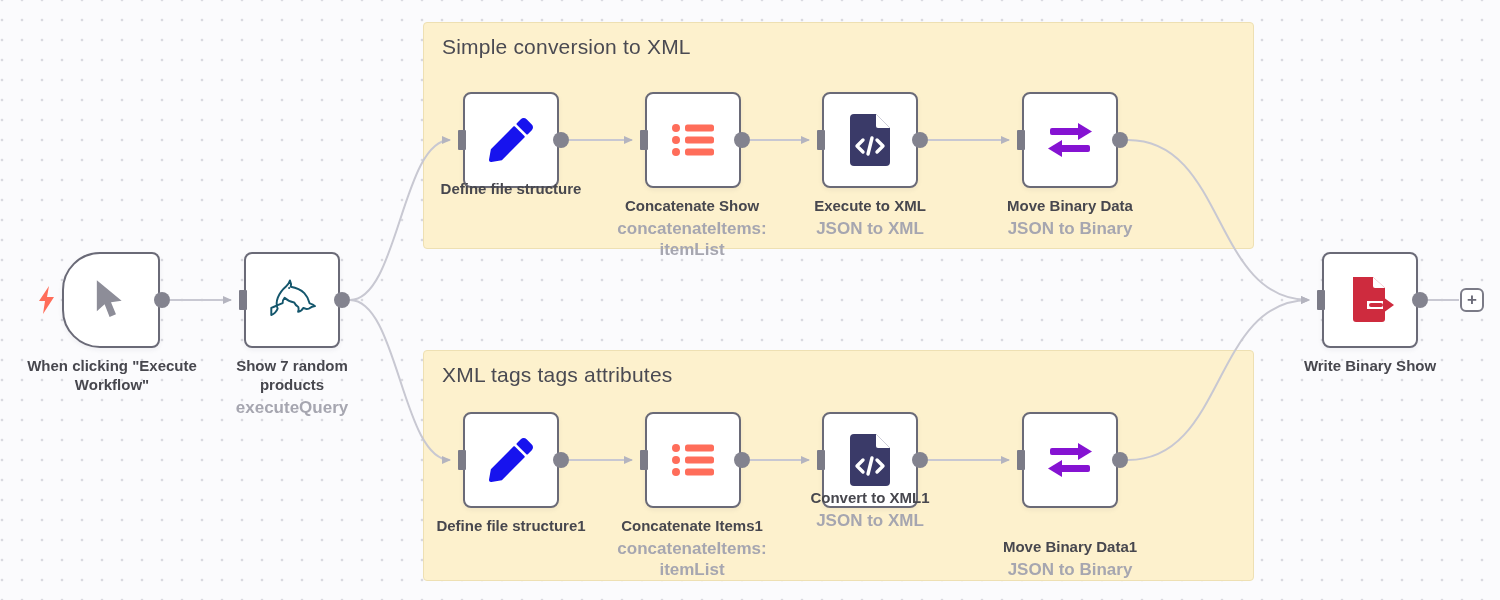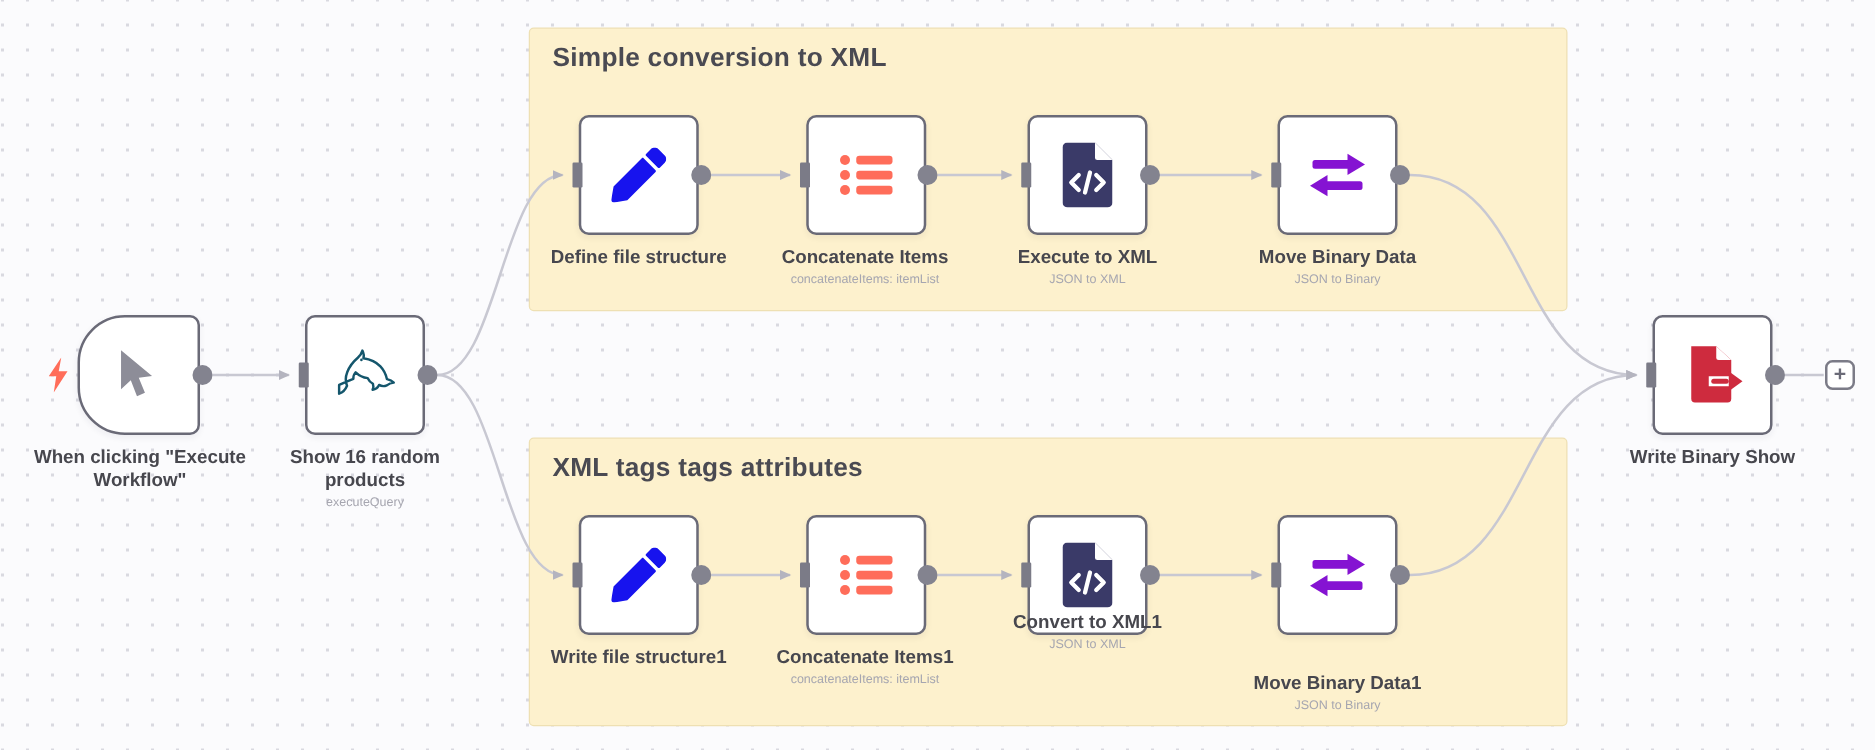--- a/index.html
+++ b/index.html
@@ -7,40 +7,40 @@
   .canvas{
     position:relative;width:1500px;height:600px;overflow:hidden;
     background-color:#fbfbfd;
     background-image:radial-gradient(circle,#d9d9e0 1.5px,transparent 1.6px);
     background-size:20px 20px;background-position:12px 10px;
   }
   .group{
     position:absolute;background:#fdf1cd;border:1px solid #eee0b3;border-radius:4px;z-index:0;
   }
   .group-title{
-    padding:12px 18px;font-size:21px;font-weight:bold;color:#4a4a52;letter-spacing:.2px;
+    padding:12px 18px;font-size:21px;font-weight:normal;color:#4a4a52;letter-spacing:.2px;
   }
   svg.wires{position:absolute;left:0;top:0;z-index:1;}
   .node{
     position:absolute;width:96px;height:96px;background:#fff;border:2px solid #6a6a77;
     border-radius:8px;z-index:2;box-sizing:border-box;
     display:flex;align-items:center;justify-content:center;
     box-shadow:0 2px 5px rgba(40,40,60,.06);
   }
   .node.trigger{border-radius:38px 8px 8px 38px;width:98px;}
   .out-dot{
     position:absolute;width:16px;height:16px;border-radius:50%;background:#83838f;z-index:3;
   }
   .in-handle{
     position:absolute;width:8px;height:20px;background:#7b7b87;border-radius:1px;z-index:3;
   }
   .node-label{
     position:absolute;z-index:2;text-align:center;color:#47474e;font-size:15px;font-weight:bold;line-height:1.25;
   }
-  .node-sub{margin-top:2px;font-size:10px;font-weight:normal;color:#a6a6b0;}
+  .node-sub{margin-top:2px;font-size:17px;font-weight:bold;color:#a6a6b0;}
   .bolt{position:absolute;z-index:2;}
   .plus-btn{
     position:absolute;width:24px;height:24px;box-sizing:border-box;background:#fff;
     border:2px solid #7b7b87;border-radius:6px;z-index:2;color:#6a6a77;
     font-size:17px;font-weight:bold;line-height:19px;text-align:center;cursor:pointer;
   }
   .icon{display:block;}
 </style>
 </head>
 <body>
@@ -92,51 +92,51 @@
 
   <div class="node" style="left:244px;top:252px;">
     <svg class="icon" width="56" height="46" viewBox="0 0 48 40">
       <path fill="none" stroke="#14566c" stroke-width="1.7" stroke-linecap="round" stroke-linejoin="round" d="M6 33c3-1 4.5-3 5.5-5.5C9 22 12 14 19 8c1.5-1.3 2.6-2.9 3.2-5 .9 1.9 1.2 3.7.7 5.4 5 .8 9 2.7 11.8 5.6 2.3 2.4 3.8 5.4 4.6 8.9 1.8.4 3.4 1 4.7 2.4-1.8.2-3.4.8-4.8 1.9-1.9.8-3.7.7-5.4-.3-.9 1.9-2.4 3-4.5 3.4.6-1.5.7-2.9.2-4.2-1.6-.9-2.8-2.2-3.6-3.9-3.3-.5-6.1-1.9-8.4-4.1-1.2 1.3-1.7 2.8-1.6 4.6-2.5.9-6 2.7-9.9 4.2z"></path>
       <circle cx="21.5" cy="9.5" r="0.9" fill="#14566c"></circle>
     </svg>
   </div>
   <div class="in-handle" style="left:239px;top:290px;"></div>
   <div class="out-dot" style="left:334px;top:292px;"></div>
   <div class="node-label" style="left:217px;top:357px;width:150px;">
-    <div>Show 16 random products</div>
+    <div>Show 7 random products</div>
     <div class="node-sub">executeQuery</div>
   </div>
 
   <div class="node" style="left:463px;top:92px;">
     <svg class="icon" width="44" height="44" viewBox="0 0 512 512">
       <path fill="#1713ee" d="M497.9 142.1l-46.1 46.1c-4.7 4.7-12.3 4.7-17 0l-111-111c-4.7-4.7-4.7-12.3 0-17l46.1-46.1c18.7-18.7 49.1-18.7 67.9 0l60.1 60.1c18.8 18.7 18.8 49.1 0 67.9zM284.2 99.8L21.6 362.4.4 483.9c-2.9 16.4 11.4 30.6 27.8 27.8l121.5-21.3 262.6-262.6c4.7-4.7 4.7-12.3 0-17l-111-111c-4.8-4.7-12.4-4.7-17.1 0z"></path>
     </svg>
   </div>
   <div class="in-handle" style="left:458px;top:130px;"></div>
   <div class="out-dot" style="left:553px;top:132px;"></div>
-  <div class="node-label" style="left:406px;top:197px;width:210px;">
+  <div class="node-label" style="left:406px;top:180px;width:210px;">
     <div>Define file structure</div>
   </div>
 
   <div class="node" style="left:645px;top:92px;">
     <svg class="icon" width="46" height="40" viewBox="0 0 46 40">
       <g fill="#ff6d5a">
         <circle cx="6" cy="8" r="4"></circle>
           <rect x="15" y="4.5" width="29" height="7" rx="2.5"></rect>
         <circle cx="6" cy="20" r="4"></circle>
           <rect x="15" y="16.5" width="29" height="7" rx="2.5"></rect>
         <circle cx="6" cy="32" r="4"></circle>
           <rect x="15" y="28.5" width="29" height="7" rx="2.5"></rect>
       </g>
     </svg>
   </div>
   <div class="in-handle" style="left:640px;top:130px;"></div>
   <div class="out-dot" style="left:734px;top:132px;"></div>
   <div class="node-label" style="left:587px;top:197px;width:210px;">
-    <div>Concatenate Items</div>
+    <div>Concatenate Show</div>
     <div class="node-sub">concatenateItems: itemList</div>
   </div>
 
   <div class="node" style="left:822px;top:92px;">
     <svg class="icon" width="40" height="52" viewBox="0 0 40 52">
       <path d="M4 0 H26 L40 14 V48 a4 4 0 0 1 -4 4 H4 a4 4 0 0 1 -4 -4 V4 a4 4 0 0 1 4 -4 Z" fill="#3a3a68"></path>
       <path d="M26 0 L40 14 H28 a2 2 0 0 1 -2 -2 Z" fill="#ffffff"></path>
       <g stroke="#ffffff" stroke-width="3.4" fill="none" stroke-linecap="round" stroke-linejoin="round">
         <polyline points="13,26 7,32 13,38"></polyline>
         <polyline points="27,26 33,32 27,38"></polyline>
@@ -169,21 +169,21 @@
   </div>
 
   <div class="node" style="left:463px;top:412px;">
     <svg class="icon" width="44" height="44" viewBox="0 0 512 512">
       <path fill="#1713ee" d="M497.9 142.1l-46.1 46.1c-4.7 4.7-12.3 4.7-17 0l-111-111c-4.7-4.7-4.7-12.3 0-17l46.1-46.1c18.7-18.7 49.1-18.7 67.9 0l60.1 60.1c18.8 18.7 18.8 49.1 0 67.9zM284.2 99.8L21.6 362.4.4 483.9c-2.9 16.4 11.4 30.6 27.8 27.8l121.5-21.3 262.6-262.6c4.7-4.7 4.7-12.3 0-17l-111-111c-4.8-4.7-12.4-4.7-17.1 0z"></path>
     </svg>
   </div>
   <div class="in-handle" style="left:458px;top:450px;"></div>
   <div class="out-dot" style="left:553px;top:452px;"></div>
   <div class="node-label" style="left:406px;top:517px;width:210px;">
-    <div>Write file structure1</div>
+    <div>Define file structure1</div>
   </div>
 
   <div class="node" style="left:645px;top:412px;">
     <svg class="icon" width="46" height="40" viewBox="0 0 46 40">
       <g fill="#ff6d5a">
         <circle cx="6" cy="8" r="4"></circle>
           <rect x="15" y="4.5" width="29" height="7" rx="2.5"></rect>
         <circle cx="6" cy="20" r="4"></circle>
           <rect x="15" y="16.5" width="29" height="7" rx="2.5"></rect>
         <circle cx="6" cy="32" r="4"></circle>

